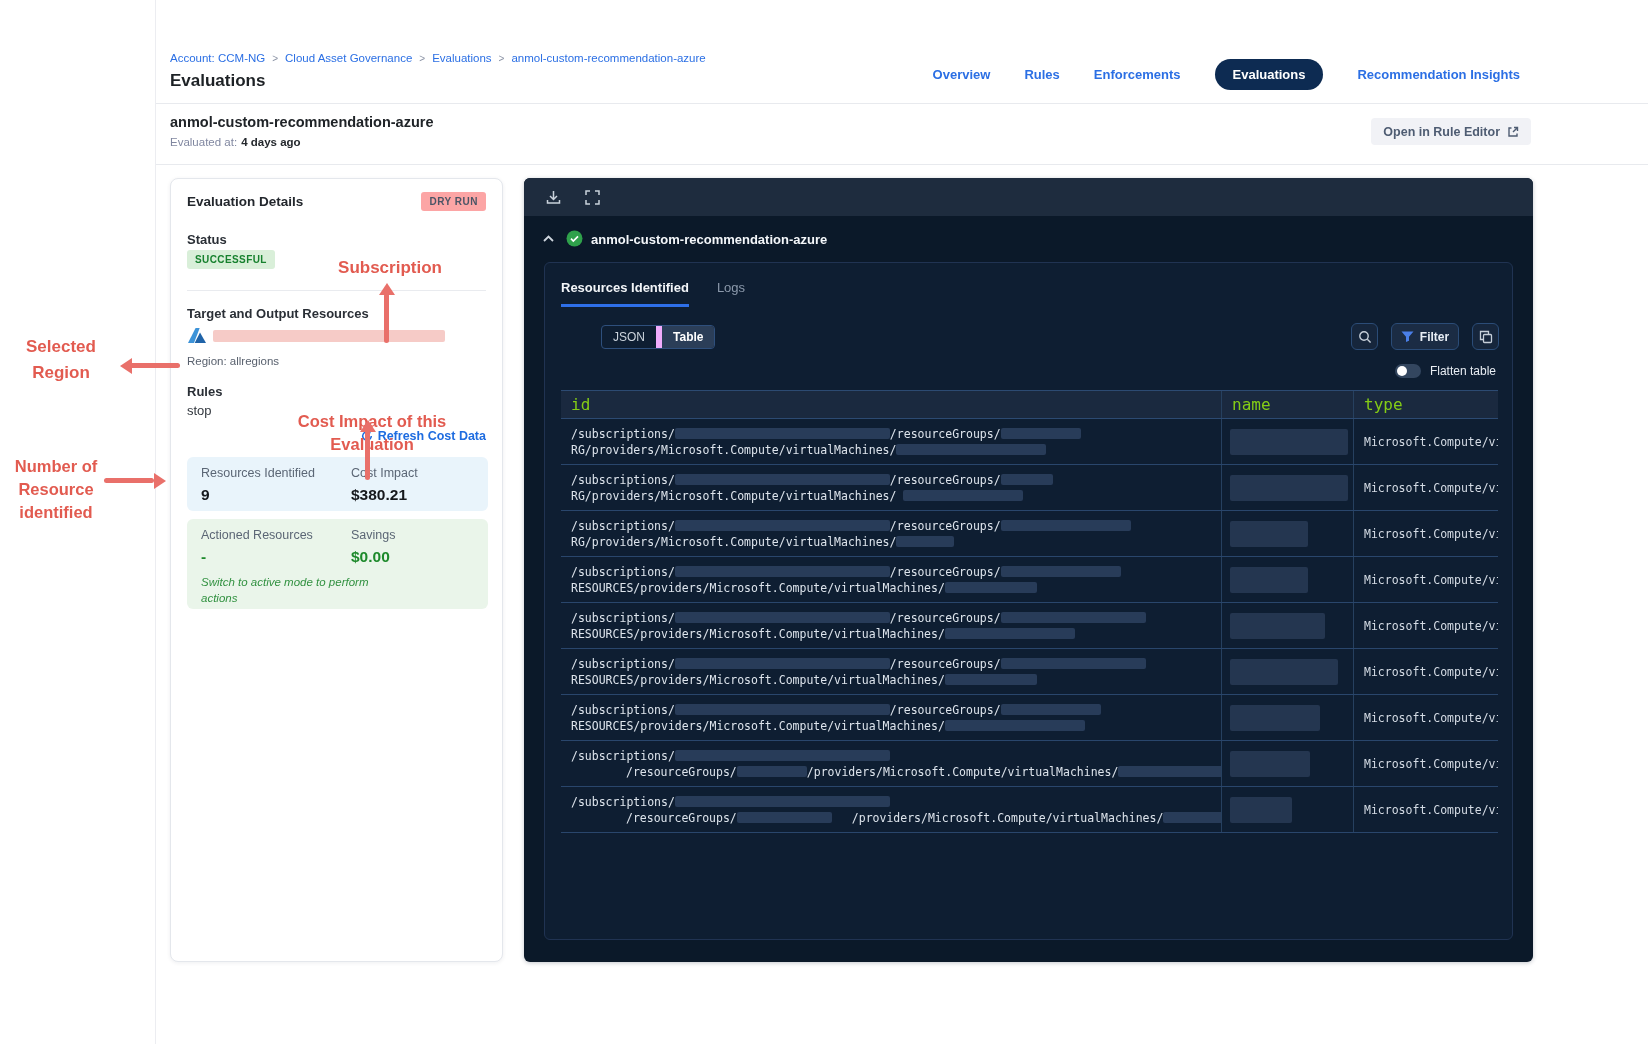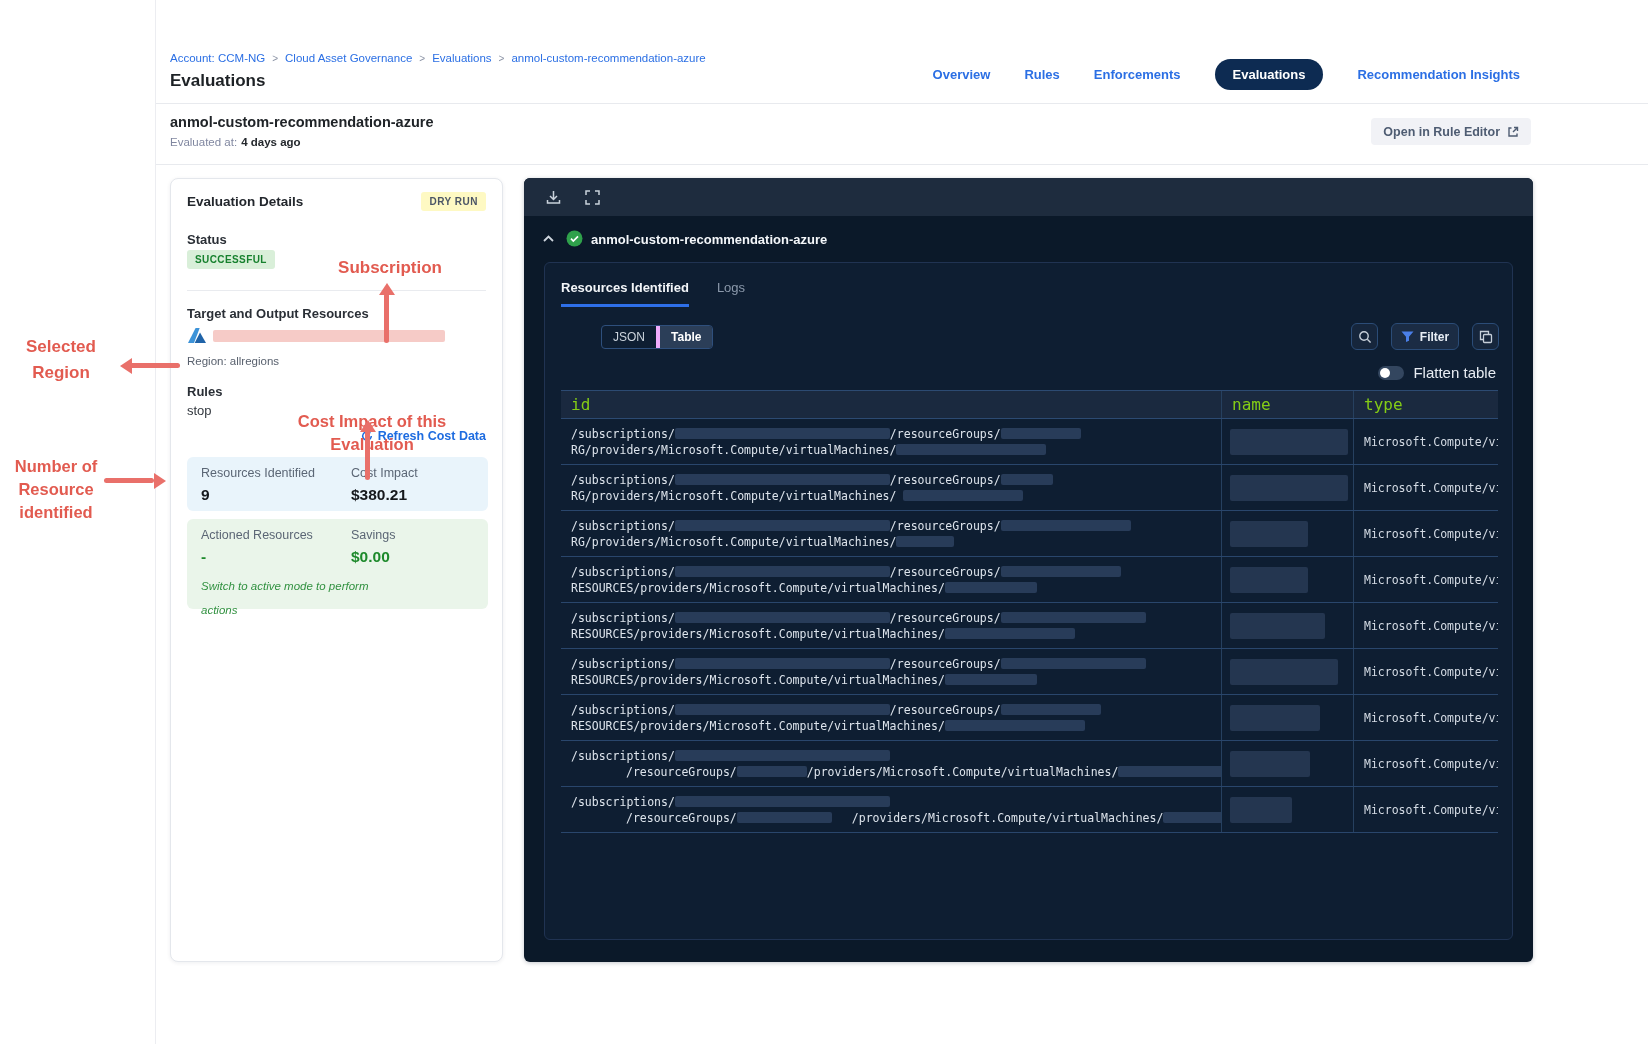--- a/index.html
+++ b/index.html
@@ -24,21 +24,21 @@
   #evaluated b { color:#24282d; margin-left:4px; }
   #open-rule-editor { position:absolute; right:117px; top:118px; height:27px; background:#f1f2f6; border:none;
     border-radius:4px; padding:0 12px; font-size:12.5px; font-weight:bold; color:#4e5c72;
     display:flex; align-items:center; gap:7px; cursor:pointer; font-family:inherit; }
   #subheader-divider { position:absolute; left:156px; right:0; top:164px; height:1px; background:#e8eaee; }
 
   
   #details-card { position:absolute; left:170px; top:178px; width:333px; height:784px; background:#fff;
     border:1px solid #e4e7ec; border-radius:8px; box-shadow:0 1px 4px rgba(20,30,50,.07); }
   .dc-title { position:absolute; left:16px; top:15px; font-size:13.5px; font-weight:bold; color:#23272d; }
-  .dry-run { position:absolute; right:16px; top:13px; background:#fef9c3; color:#4b5566; font-size:10px;
+  .dry-run { position:absolute; right:16px; top:13px; background:#fca5a5; color:#4b5566; font-size:10px;
     font-weight:bold; letter-spacing:.5px; padding:4px 8px; border-radius:3px; }
   .status-label { position:absolute; left:16px; top:53px; font-size:13px; font-weight:600; color:#2a2f36; }
   .success-badge { position:absolute; left:16px; top:71px; background:#d9efd9; color:#17812e; font-size:10px;
     font-weight:bold; letter-spacing:.4px; padding:4px 8px; border-radius:3px; }
   .dc-div { position:absolute; left:16px; right:16px; top:111px; height:1px; background:#e9ebef; }
   .target-label { position:absolute; left:16px; top:127px; font-size:13px; font-weight:600; color:#2a2f36; }
   .azure-row { position:absolute; left:16px; top:148px; display:flex; align-items:center; gap:6px; }
   .pink-redact { width:232px; height:12px; background:#f6cbc7; border-radius:2px; }
   .region { position:absolute; left:16px; top:176px; font-size:11.5px; color:#59616e; }
   .action-label { position:absolute; left:16px; top:205px; font-size:13px; font-weight:600; color:#2a2f36; }
@@ -47,21 +47,21 @@
     font-size:12.5px; font-weight:bold; color:#1e6ce0; cursor:pointer; }
   .stat-box { position:absolute; left:16px; width:301px; border-radius:6px; padding:9px 14px; }
   .stat-blue { top:278px; height:54px; background:#e9f4fb; }
   .stat-green { top:340px; height:90px; background:#eaf5ea; }
   .stat-row { display:flex; }
   .stat-col1 { width:150px; }
   .stat-lbl { font-size:12.5px; color:#5b6675; }
   .stat-val { font-size:15.5px; font-weight:bold; color:#15181c; margin-top:6px; }
   .stat-val.green { color:#1e8a2c; }
   .stat-val.dash { color:#1e8a2c; }
-  .active-note { margin-top:8px; width:175px; font-size:11.5px; font-style:italic; color:#319140; line-height:24px; }
+  .active-note { margin-top:8px; width:175px; font-size:11.5px; font-style:italic; color:#319140; line-height:16px; }
 
   
   .ann { position:absolute; color:#e25b50; font-weight:bold; text-align:center; line-height:23px; }
   #ann-subscription { left:300px; top:256px; width:180px; font-size:17px; }
   #ann-selected-region { left:2px; top:334px; width:118px; font-size:17px; line-height:26px; }
   #ann-cost-impact { left:262px; top:373px; width:220px; font-size:16.5px;margin-top:37px; }
   #ann-number { left:0px; top:455px; width:112px; font-size:16.5px; }
   .arrow-shaft-v { position:absolute; width:5px; background:#e9706a; border-radius:3px; }
   .arrow-head-up { position:absolute; width:0; height:0; border-left:8px solid transparent;
     border-right:8px solid transparent; border-bottom:12px solid #e9706a; }
@@ -81,32 +81,32 @@
   #sec-check { position:absolute; left:42px; top:52px; width:17px; height:17px; }
   #sec-title { position:absolute; left:67px; top:54px; font-size:13px; font-weight:bold; color:#f4f7fa; }
   #inner-panel { position:absolute; left:20px; top:84px; width:969px; height:678px; background:#0e1e32;
     border:1px solid #203352; border-radius:6px; overflow:hidden; }
   #res-tabs { position:absolute; left:16px; top:17px; display:flex; gap:28px; }
   .res-tab { font-size:13px; color:#8b99ab; padding-bottom:9px; cursor:pointer; }
   .res-tab.active { color:#f2f5f8; font-weight:600; border-bottom:3px solid #2e6fe8; }
   #view-toggle { position:absolute; left:16px; top:62px; height:24px; display:flex; border:1px solid #2e4f7c;
     border-radius:4px; overflow:hidden;margin-left:40px; }
   .vt-seg { font-size:12px; color:#ccd4dd; padding:4px 11px; cursor:pointer; background:transparent; }
-  .vt-seg + .vt-seg { border-left:4px solid #f0abfc; }
+  .vt-seg + .vt-seg { border-left:6px solid #f0abfc; }
   .vt-seg.active { background:#2b3e58; color:#fff; font-weight:bold; }
   .sq-btn { position:absolute; top:60px; height:27px; background:#16263c; border:1px solid #2b4c77;
     border-radius:6px; display:flex; align-items:center; justify-content:center; cursor:pointer; }
   #search-btn { left:806px; width:27px; }
   #filter-btn { left:846px; width:68px; gap:6px; background:#1b2c44; font-size:12px; font-weight:bold; color:#e8eef5; }
   #copy-btn { left:927px; width:27px; }
   #rows-count { position:absolute; left:16px; top:103px; font-size:12px; font-weight:bold; color:#f2f5f8;margin-top:28px; }
   #flatten { position:absolute; right:16px; top:101px; display:flex; align-items:center; gap:9px; }
   .toggle-pill { width:26px; height:14px; background:#33465f; border-radius:8px; position:relative; cursor:pointer; }
   .toggle-knob { position:absolute; left:2px; top:2px; width:10px; height:10px; border-radius:50%; background:#fff; }
-  #flatten-label { font-size:15px; color:#e8edf3; }
+  #flatten-label { font-size:12px; color:#e8edf3; }
 
   
   #res-table { position:absolute; left:16px; top:127px; width:937px; overflow:hidden;
     font-family:"DejaVu Sans Mono", monospace; }
   #t-head { display:flex; background:#1a293f; border-top:1px solid #2c4a72; border-bottom:1px solid #2c4a72; }
   .th { font-size:16px; font-weight:normal; color:#84cc16; padding:4px 10px; flex:none; }
   .th + .th { border-left:1px solid #26405f; }
   .t-row { display:flex; height:46px; border-bottom:1px solid #29466c; }
   .td { flex:none; }
   .td-id { padding:7px 10px; font-size:11.5px; line-height:16px; color:#dde4ec; white-space:nowrap; overflow:hidden; }

